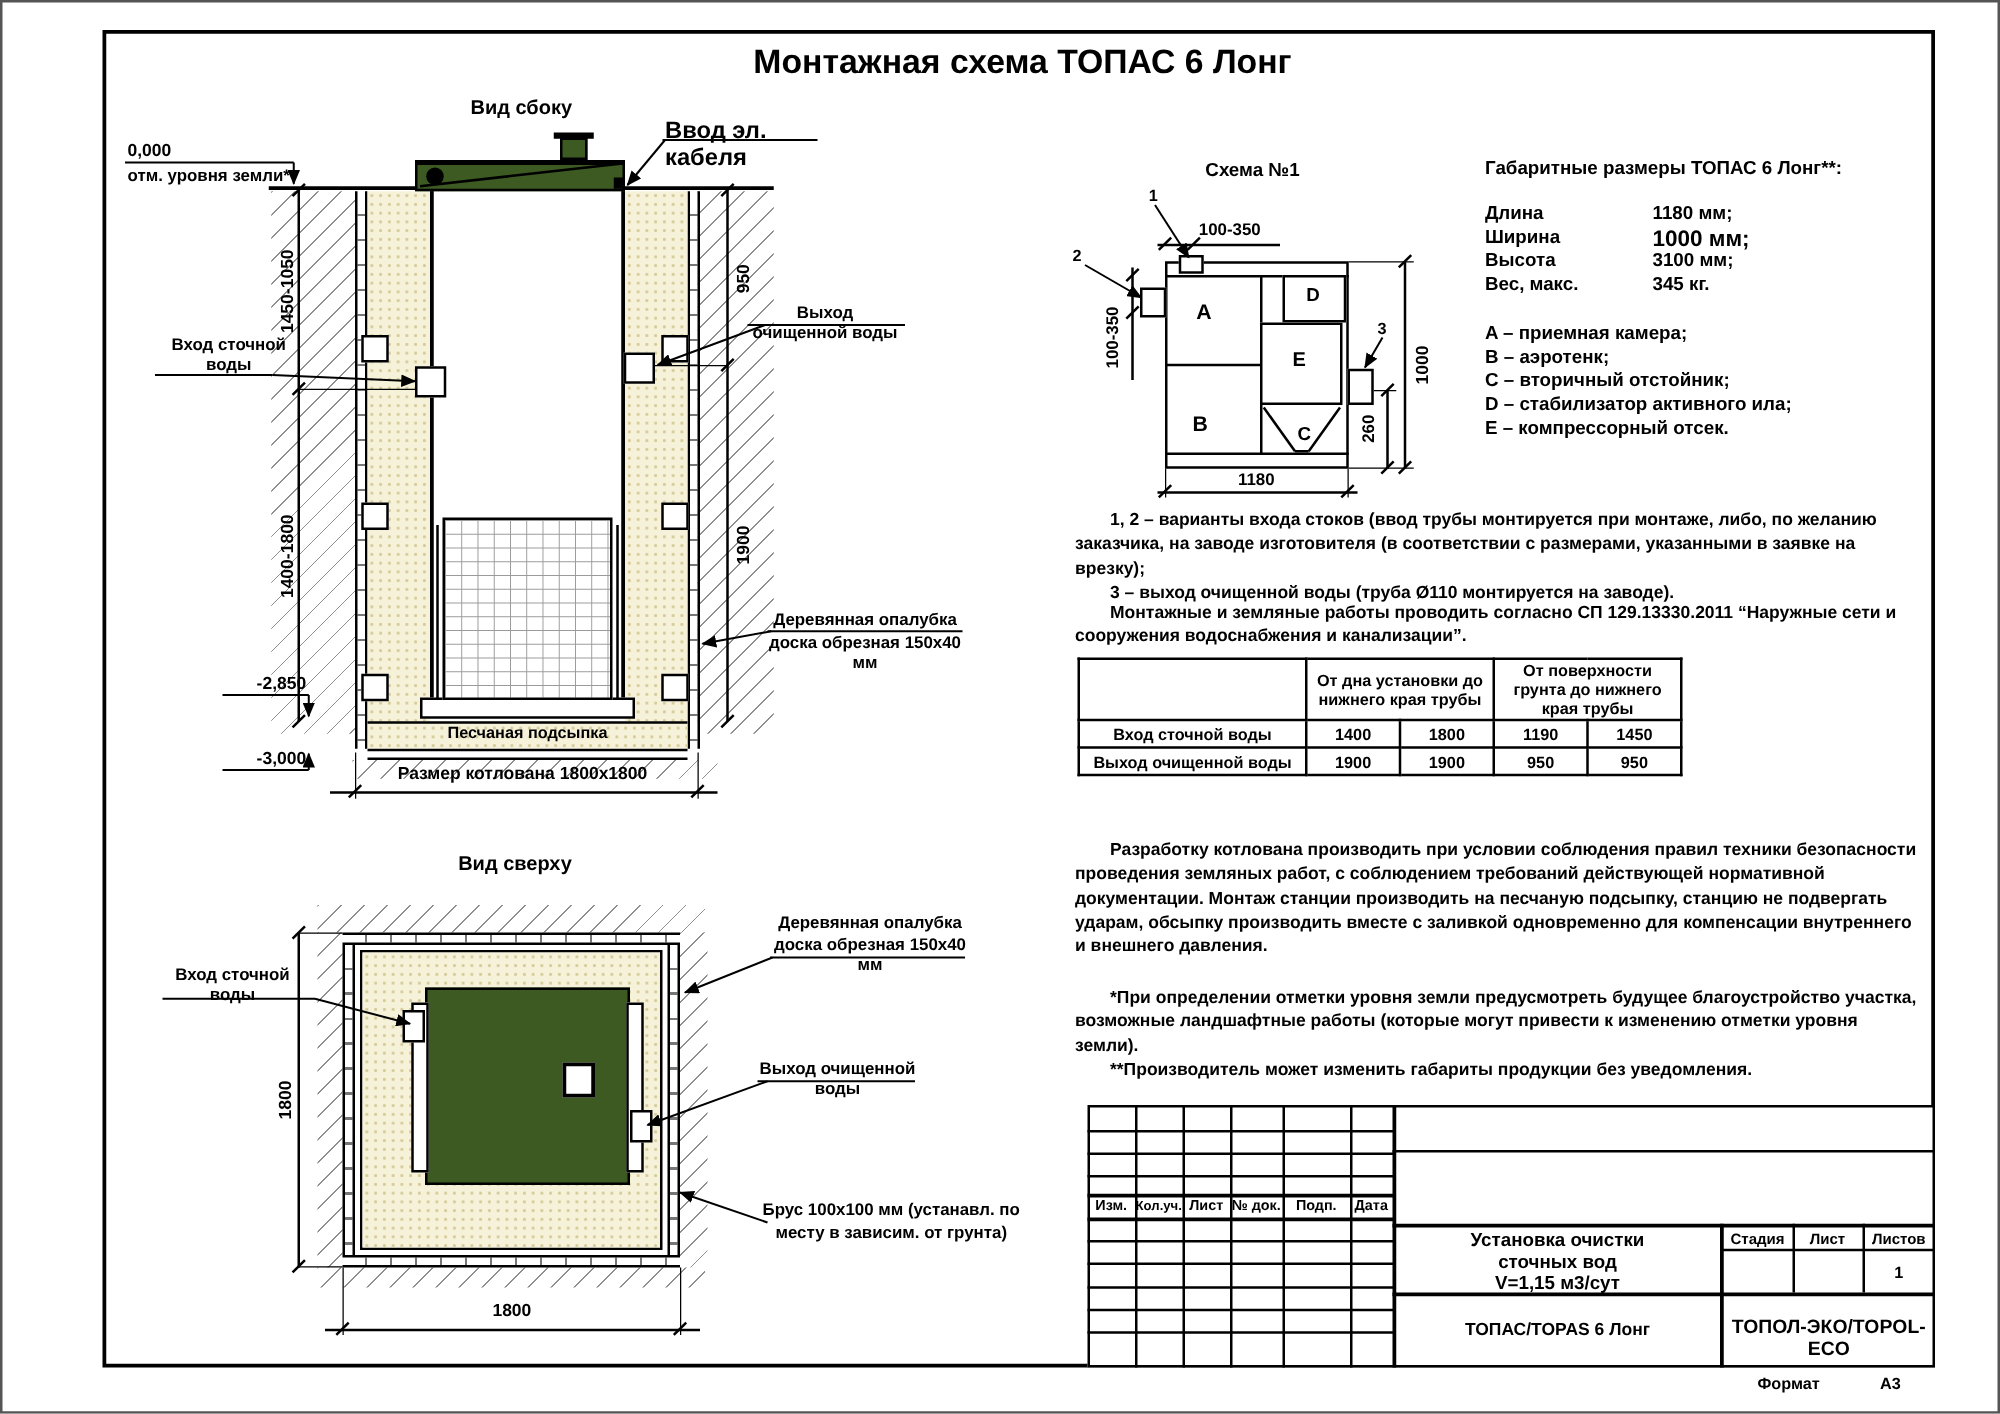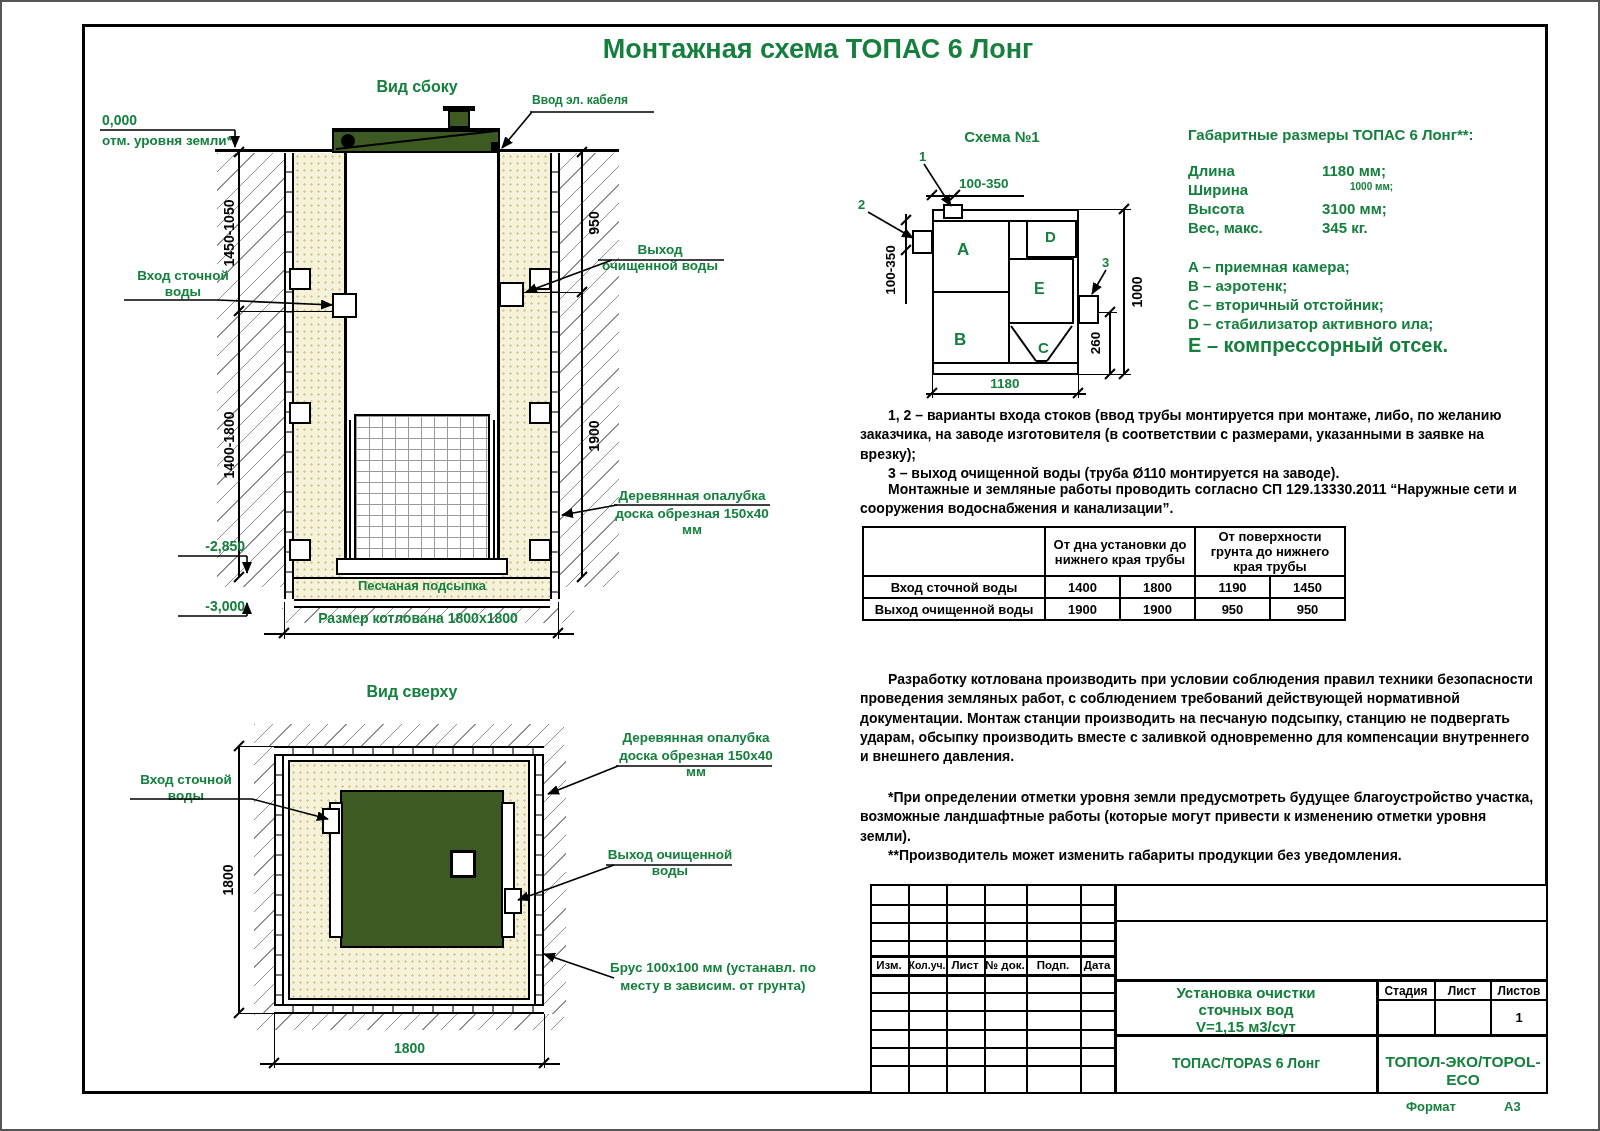--- a/index.html
+++ b/index.html
@@ -1,20 +1,20 @@
 <!DOCTYPE html>
 <html><head>
 <meta charset="utf-8">
 <style>
   html,body{margin:0;padding:0;background:#e8e8e8;}
   #sheet{position:relative;width:1600px;height:1131px;background:#fff;border:2px solid #555;
          font-family:"Liberation Sans",sans-serif;color:#000;overflow:hidden;box-sizing:border-box;}
   .abs{position:absolute;}
   .ln{position:absolute;background:#000;}
-  .lbl{position:absolute;font-weight:bold;color:#15803d;line-height:1.15;}
+  .lbl{position:absolute;font-weight:bold;color:#000000;line-height:1.15;}
   .ctr{text-align:center;}
   .rt{text-align:right;}
   .vctr{position:absolute;transform:translate(-50%,-50%) rotate(-90deg);white-space:nowrap;font-weight:bold;font-size:14px;}
   .tick{position:absolute;width:14px;height:2px;background:#000;transform:rotate(-45deg);}
   .hatch{position:absolute;background:repeating-linear-gradient(135deg,#8f8f8f 0 1px,transparent 1px 13px);}
   .sand{position:absolute;background-color:#f6f2da;background-image:radial-gradient(#d6ca98 1px,transparent 1.4px);background-size:7px 7px;}
   .plankv{position:absolute;box-sizing:border-box;border-left:2px solid #000;border-right:2px solid #000;
           background:repeating-linear-gradient(180deg,#fff 0 18px,#777 18px 20px);}
   .plankh{position:absolute;box-sizing:border-box;border-top:2px solid #000;border-bottom:2px solid #000;
           background:repeating-linear-gradient(90deg,#fff 0 18px,#777 18px 20px);}
@@ -103,21 +103,21 @@
   <div class="ln" style="left:282px;top:600px;width:1px;height:37px;"></div>
   <div class="ln" style="left:556px;top:600px;width:1px;height:37px;"></div>
   <div class="tick" style="left:275px;top:630px;"></div>
   <div class="tick" style="left:549px;top:630px;"></div>
 
   <div class="lbl rt" style="left:163px;top:536px;width:80px;font-size:14px;">-2,850</div>
   <div class="lbl rt" style="left:163px;top:596px;width:80px;font-size:14px;">-3,000</div>
 
   <div class="lbl ctr" style="left:125px;top:266px;width:112px;font-size:13.5px;">Вход сточной воды</div>
   <div class="lbl ctr" style="left:596px;top:240px;width:124px;font-size:13.5px;">Выход очищенной воды</div>
-  <div class="lbl" style="left:530px;top:92px;width:140px;font-size:12px;">Ввод эл. кабеля</div>
+  <div class="lbl" style="left:530px;top:92px;width:140px;font-size:19px;">Ввод эл. кабеля</div>
   <div class="lbl ctr" style="left:612px;top:486px;width:156px;font-size:13.5px;">Деревянная опалубка</div>
   <div class="lbl ctr" style="left:608px;top:504px;width:164px;font-size:13.5px;">доска обрезная 150х40 мм</div>
 
   <div class="lbl ctr" style="left:330px;top:681px;width:160px;font-size:16px;">Вид сверху</div>
 
   <div class="hatch" style="left:252px;top:722px;width:310px;height:22px;"></div>
   <div class="hatch" style="left:252px;top:744px;width:20px;height:268px;"></div>
   <div class="hatch" style="left:542px;top:744px;width:22px;height:268px;"></div>
   <div class="hatch" style="left:252px;top:1012px;width:310px;height:16px;"></div>
 
@@ -208,30 +208,30 @@
   <div class="ln" style="left:930px;top:373px;width:1px;height:23px;"></div>
   <div class="ln" style="left:1076px;top:373px;width:1px;height:23px;"></div>
   <div class="tick" style="left:923px;top:390px;"></div>
   <div class="tick" style="left:1069px;top:390px;"></div>
   <div class="lbl ctr" style="left:958px;top:374px;width:90px;font-size:13.5px;">1180</div>
 
   <div class="lbl" style="left:1186px;top:124px;font-size:15px;">Габаритные размеры ТОПАС 6 Лонг**:</div>
   <div class="lbl" style="left:1186px;top:160px;font-size:15px;">Длина</div>
   <div class="lbl" style="left:1320px;top:160px;font-size:15px;">1180 мм;</div>
   <div class="lbl" style="left:1186px;top:179px;font-size:15px;">Ширина</div>
-  <div class="lbl" style="left:1348px;top:179px;font-size:10px;">1000 мм;</div>
+  <div class="lbl" style="left:1320px;top:179px;font-size:18px;">1000 мм;</div>
   <div class="lbl" style="left:1186px;top:198px;font-size:15px;">Высота</div>
   <div class="lbl" style="left:1320px;top:198px;font-size:15px;">3100 мм;</div>
   <div class="lbl" style="left:1186px;top:217px;font-size:15px;">Вес, макс.</div>
   <div class="lbl" style="left:1320px;top:217px;font-size:15px;">345 кг.</div>
   <div class="lbl" style="left:1186px;top:256px;font-size:15px;">A – приемная камера;</div>
   <div class="lbl" style="left:1186px;top:275px;font-size:15px;">B – аэротенк;</div>
   <div class="lbl" style="left:1186px;top:294px;font-size:15px;">C – вторичный отстойник;</div>
   <div class="lbl" style="left:1186px;top:313px;font-size:15px;">D – стабилизатор активного ила;</div>
-  <div class="lbl" style="left:1186px;top:332px;font-size:20px;">E – компрессорный отсек.</div>
+  <div class="lbl" style="left:1186px;top:332px;font-size:15px;">E – компрессорный отсек.</div>
 
   <div class="para" style="left:858px;top:404px;width:676px;">
     <p>1, 2 – варианты входа  стоков (ввод трубы монтируется при монтаже, либо, по желанию заказчика, на заводе изготовителя (в соответствии с размерами, указанными в заявке на врезку);</p>
     <p>3 – выход очищенной воды (труба Ø110 монтируется на заводе).</p>
   </div>
   <div class="para" style="left:858px;top:478px;width:676px;">
     <p>Монтажные и земляные работы проводить согласно СП 129.13330.2011 “Наружные сети и сооружения водоснабжения и канализации”.</p>
   </div>
 
   <table class="xtable" style="left:860px;top:524px;width:482px;">

